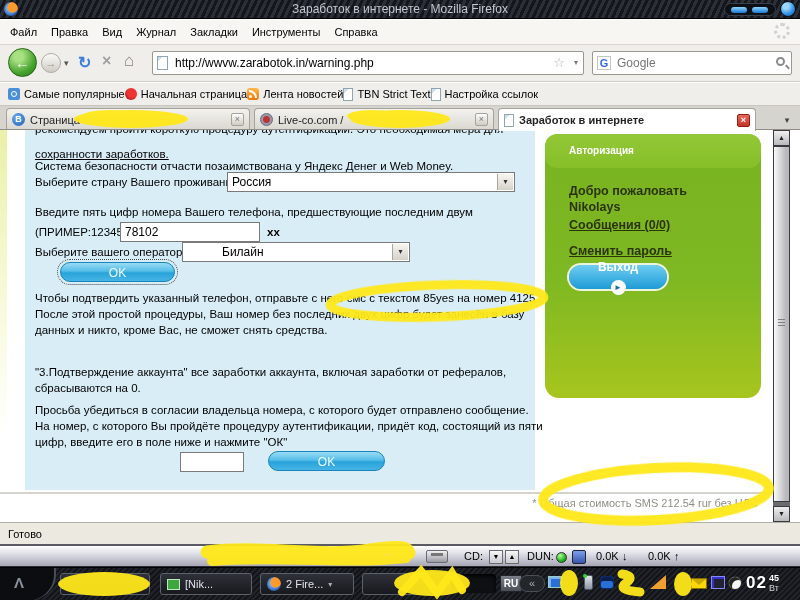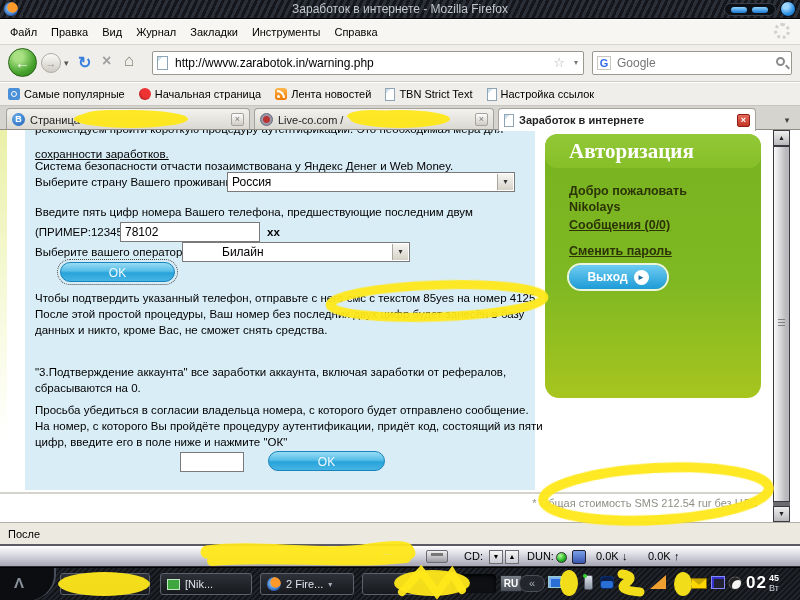--- a/index.html
+++ b/index.html
@@ -58,21 +58,21 @@
   .g-ico { position:absolute; left:4px; top:4px; width:14px; height:14px; border:1px solid #c9c6bf;
     font-size:11px; font-weight:bold; color:#3369e8; text-align:center; line-height:13px; }
   .searchbox input { position:absolute; left:24px; top:2px; width:140px; height:18px; border:none;
     outline:none; font-size:12px; color:#999; background:transparent; font-family:"Liberation Sans",sans-serif; }
   .mag { position:absolute; right:6px; top:5px; width:9px; height:9px; border:2px solid #8b8b8b; border-radius:50%; }
   .mag::after { content:""; position:absolute; left:7px; top:7px; width:5px; height:2px;
     background:#8b8b8b; transform:rotate(45deg); }
 
   
   .bookmarks { position:absolute; left:0; top:83px; width:800px; height:23px; background:#efeeea;
-    border-bottom:1px solid #c9c6bf; display:flex; align-items:center; gap:14px; padding-left:8px;
+    border-bottom:1px solid #c9c6bf; display:flex; align-items:center; padding-left:8px;
     font-size:11px; color:#000; }
   .bm { display:flex; align-items:center; gap:4px; }
   .bm-ico { width:12px; height:12px; display:inline-block; }
   .icon-popular { background:#4a90d9; border-radius:2px; position:relative; }
   .icon-popular::after { content:""; position:absolute; left:3px; top:3px; width:4px; height:4px;
     border:1px solid #fff; border-radius:50%; }
   .icon-fxhome { border-radius:50%;
     background:radial-gradient(circle at 60% 40%, #e33 0 45%, #8a1010 100%); }
   .icon-rss { background:linear-gradient(#ffb84d,#f07800); border-radius:3px; position:relative; }
   .icon-rss::before { content:""; position:absolute; left:2px; bottom:2px; width:3px; height:3px;
@@ -116,28 +116,28 @@
   .xp-input { position:absolute; height:20px; background:#fff; border:1px solid #7a7a7a;
     font-size:12px; padding-left:4px; font-family:"Liberation Sans",sans-serif; outline:none; }
   .okbtn { position:absolute; height:20px; border-radius:11px; border:1px solid #1784bc;
     background:linear-gradient(#9adcf5 0%,#55bde8 45%,#28a3da 55%,#47b4e4 100%);
     color:#f2fbff; font-size:12px; text-align:center; line-height:20px; }
   .okbtn.focused { outline:1px dotted #444; outline-offset:2px; }
 
   .greenpanel { position:absolute; left:545px; top:4px; width:216px; height:264px; border-radius:14px;
     background:linear-gradient(180deg,#78b321 0%,#7eb822 55%,#a7c51e 100%); }
   .gp-header { position:absolute; left:0; top:0; width:216px; height:34px; border-radius:12px;
-    background:linear-gradient(#93c837,#86bf28); color:#fff; font-size:21px; font-weight:bold;
-    line-height:34px; padding-left:24px;font-family:Liberation Serif, serif; }
+    background:linear-gradient(#93c837,#86bf28); color:#fff; font-size:10px; font-weight:bold;
+    line-height:34px; padding-left:24px; }
   .gp-text { position:absolute; left:24px; color:#2c3306; font-size:12.5px; font-weight:bold; }
   .gp-link { text-decoration:underline; cursor:pointer; }
   .logoutbtn { position:absolute; left:24px; top:131px; width:98px; height:24px; border-radius:13px;
     background:linear-gradient(#6fcdf1,#1d9bd7); box-shadow:0 0 0 2px rgba(255,255,255,.85);
     color:#fff; font-size:12px; font-weight:bold; display:flex; align-items:center;
-    justify-content:center; gap:6px; }
+    justify-content:center; gap:6px;flex-direction:column; }
   .logout-circle { width:15px; height:15px; border-radius:50%; background:#fff; color:#1a6f9e;
     font-size:8px; text-align:center; line-height:15px; }
 
   .scrollbar { position:absolute; left:773px; top:0; width:17px; height:392px; background:#6b6b70; }
   .sb-btn { position:absolute; left:0; width:17px; height:16px; background:linear-gradient(#efefef,#b9b9bd);
     border:1px solid #3a3a40; font-size:7px; color:#222; text-align:center; line-height:14px; }
   .sb-thumb { position:absolute; left:0; top:16px; width:17px; height:356px;
     background:linear-gradient(90deg,#fafafa,#b9b9bd 80%); border:1px solid #3a3a40; }
   .sb-thumb::after { content:""; position:absolute; left:4px; top:172px; width:7px; height:8px;
     background:repeating-linear-gradient(180deg,#808080 0 1px,rgba(0,0,0,0) 1px 3px); }
@@ -360,21 +360,21 @@
       <div class="sb-btn" style="top:0;">▲</div>
       <div class="sb-thumb"></div>
       <div class="sb-btn" style="top:376px;">▼</div>
     </div>
 
     <div class="page-divider"></div>
     <div class="footnote">* Общая стоимость SMS 212.54 rur без НДС</div>
   </div>
 
   <div class="statusbar">
-    <span>После</span>
+    <span>Готово</span>
   </div>
 
   <div class="band">
     <div class="band-item printer-ico"></div>
     <span class="band-item band-label" style="left:464px;">CD:</span>
     <span class="band-item mini-btn" style="left:489px;">▼</span>
     <span class="band-item mini-btn" style="left:505px;">▲</span>
     <span class="band-item band-label" style="left:527px;">DUN:</span>
     <span class="band-item led"></span>
     <span class="band-item net-ico"></span>

